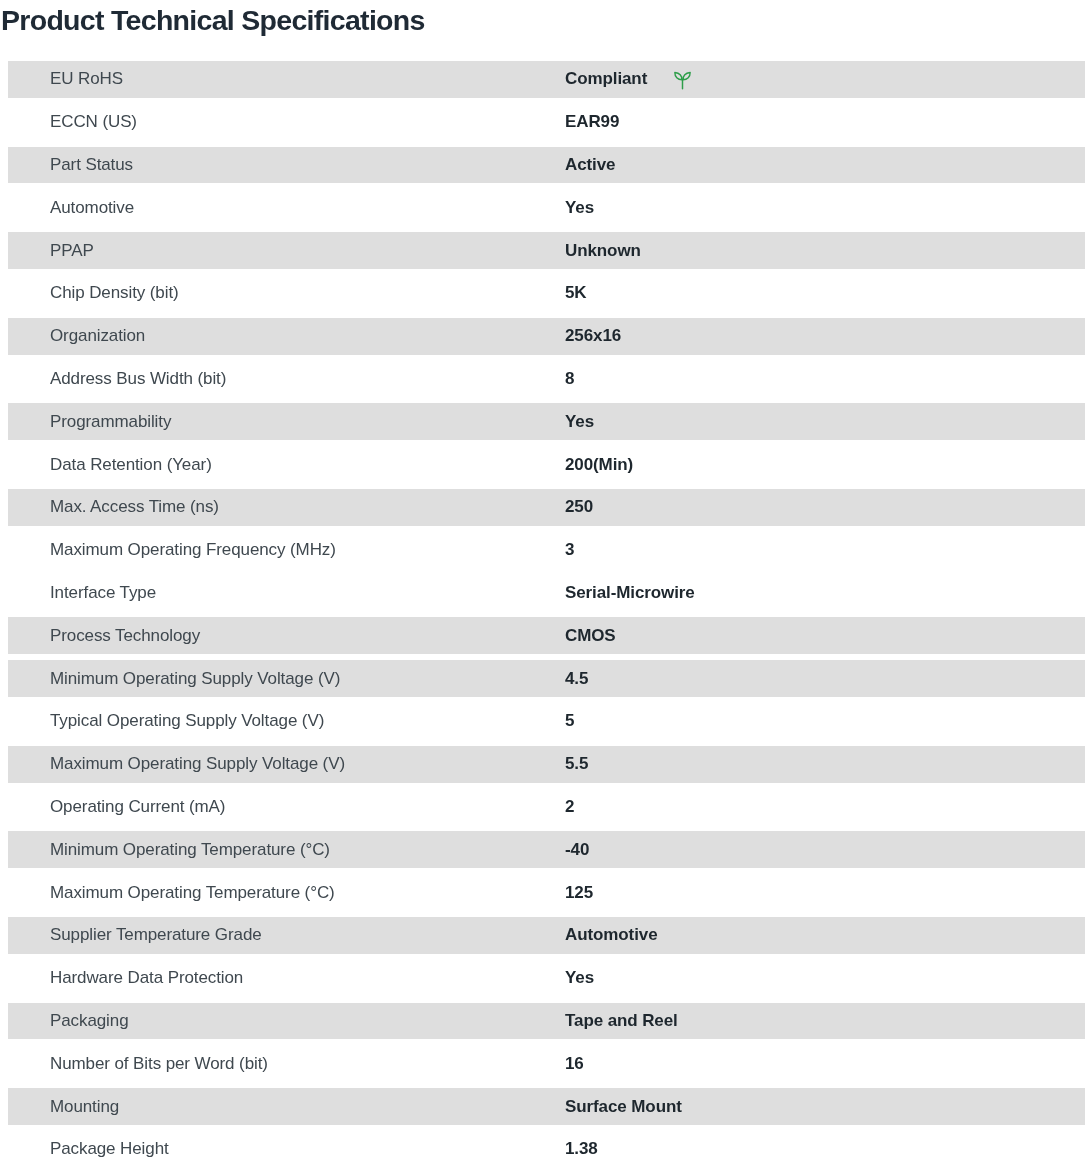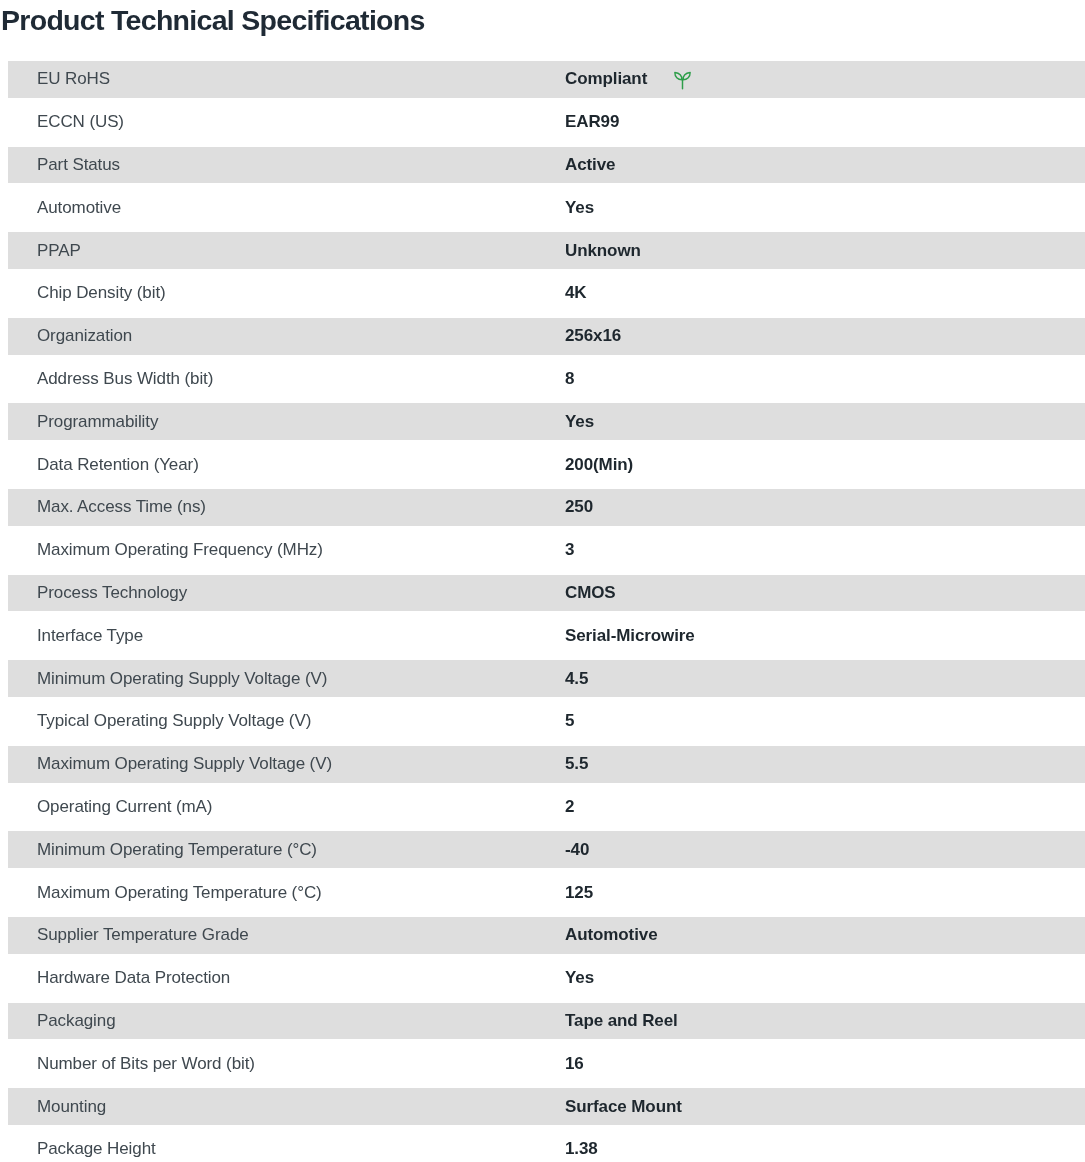--- a/index.html
+++ b/index.html
@@ -33,21 +33,21 @@
     background-clip: content-box;
   }
   .row-inner {
     display: flex;
     align-items: center;
     height: 100%;
   }
   .label {
     box-sizing: border-box;
     width: 557px;
-    padding-left: 29px;
+    padding-left: 42px;
     font-size: 17px;
     font-weight: 400;
     color: #3f484f;
     letter-spacing: -0.1px;
     white-space: nowrap;
   }
   .value {
     flex: 1;
     display: flex;
     align-items: center;
@@ -113,21 +113,21 @@
         <span class="label">PPAP</span>
         <span class="value">
           <span>Unknown</span>
         </span>
       </div>
     </div>
     <div class="row white">
       <div class="row-inner">
         <span class="label">Chip Density (bit)</span>
         <span class="value">
-          <span>4K</span>
+          <span>5K</span>
         </span>
       </div>
     </div>
     <div class="row gray">
       <div class="row-inner">
         <span class="label">Organization</span>
         <span class="value">
           <span>256x16</span>
         </span>
       </div>
@@ -165,33 +165,33 @@
       </div>
     </div>
     <div class="row white">
       <div class="row-inner">
         <span class="label">Maximum Operating Frequency (MHz)</span>
         <span class="value">
           <span>3</span>
         </span>
       </div>
     </div>
+    <div class="row white">
+      <div class="row-inner">
+        <span class="label">Interface Type</span>
+        <span class="value">
+          <span>Serial-Microwire</span>
+        </span>
+      </div>
+    </div>
     <div class="row gray">
       <div class="row-inner">
         <span class="label">Process Technology</span>
         <span class="value">
           <span>CMOS</span>
-        </span>
-      </div>
-    </div>
-    <div class="row white">
-      <div class="row-inner">
-        <span class="label">Interface Type</span>
-        <span class="value">
-          <span>Serial-Microwire</span>
         </span>
       </div>
     </div>
     <div class="row gray">
       <div class="row-inner">
         <span class="label">Minimum Operating Supply Voltage (V)</span>
         <span class="value">
           <span>4.5</span>
         </span>
       </div>

